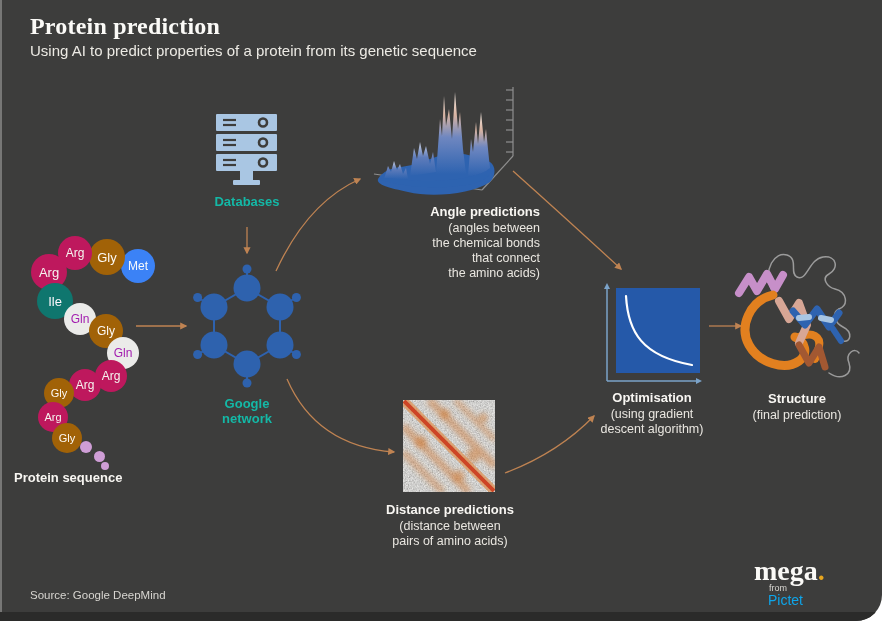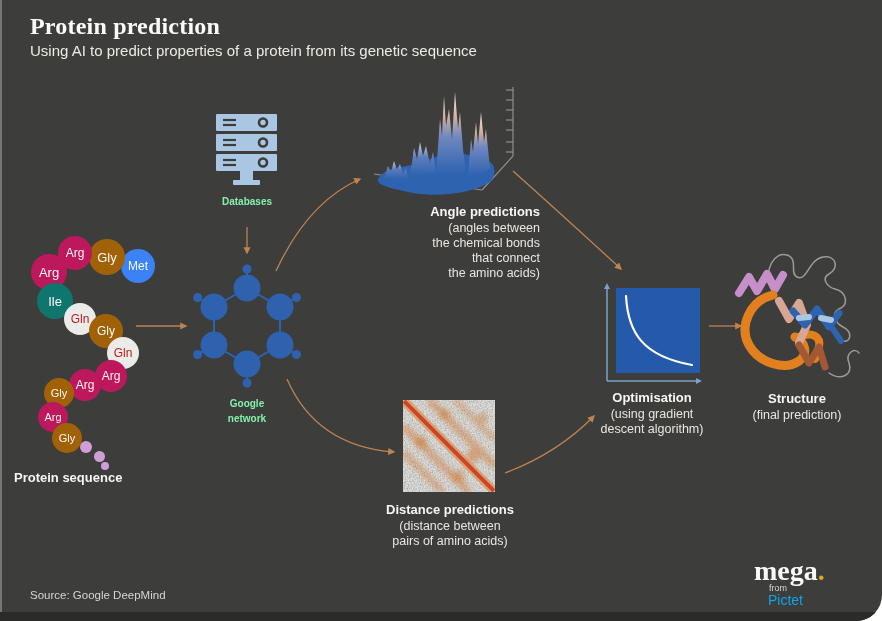--- a/index.html
+++ b/index.html
@@ -6,31 +6,31 @@
   #card{
     position:relative;width:882px;height:621px;overflow:hidden;
     background:#3d3d3c;border-bottom-right-radius:26px;
     font-family:"Liberation Sans",sans-serif;color:#efede8;
   }
   #left-edge{position:absolute;left:0;top:0;width:2px;height:100%;background:#a8a8a6;opacity:.55;}
   #bottom-strip{position:absolute;left:0;bottom:0;width:100%;height:9px;background:#2b2b2a;}
   .abs{position:absolute;}
   #title{left:30px;top:13px;font-family:"Liberation Serif",serif;font-weight:bold;font-size:24px;color:#fbfaf7;letter-spacing:.2px;}
   #subtitle{left:30px;top:42px;font-size:15px;color:#eceae4;}
-  .label-bold{font-weight:bold;font-size:10px;color:#86efac;text-align:center;line-height:15px;}
+  .label-bold{font-weight:bold;font-size:13px;color:#14b8a6;text-align:center;line-height:15px;}
   .caption{text-align:center;color:#e9e6e0;font-size:12.5px;line-height:15px;}
   .caption .cap-title{font-weight:bold;font-size:13px;color:#f8f6f2;margin-bottom:2px;}
   #sequence-label{left:14px;top:470px;font-weight:bold;font-size:13px;color:#f8f6f2;}
   .acid{position:absolute;border-radius:50%;display:flex;align-items:center;justify-content:center;
         font-size:12px;line-height:1;}
   .acid.olive{background:#be185d;color:#f5f4ef;}
   .acid.peach{background:#a16207;color:#fdfaf6;}
   .acid.blue{background:#3b82f6;color:#f7fafc;}
   .acid.purple{background:#0f766e;color:#fbf6fb;}
-  .acid.white{background:#ebebe9;color:#b91c1c;}
+  .acid.white{background:#ebebe9;color:#a21caf;}
   .tail-dot{position:absolute;border-radius:50%;background:#cf9ed6;}
   svg{display:block;}
   #logo{right:18px;top:558px;width:110px;text-align:left;}
   #logo .brand{font-family:"Liberation Serif",serif;font-weight:bold;font-size:28px;color:#fbfaf7;line-height:26px;}
   #logo .dot{color:#e7a61e;}
   #logo .from{font-size:9px;color:#d8d6d1;margin-left:15px;line-height:9px;}
   #logo .company{font-size:14px;color:#0ea5e9;margin-left:14px;line-height:15px;}
   #source-note{left:30px;top:589px;font-size:11.5px;color:#d7d5d0;}
 </style>
 </head>

